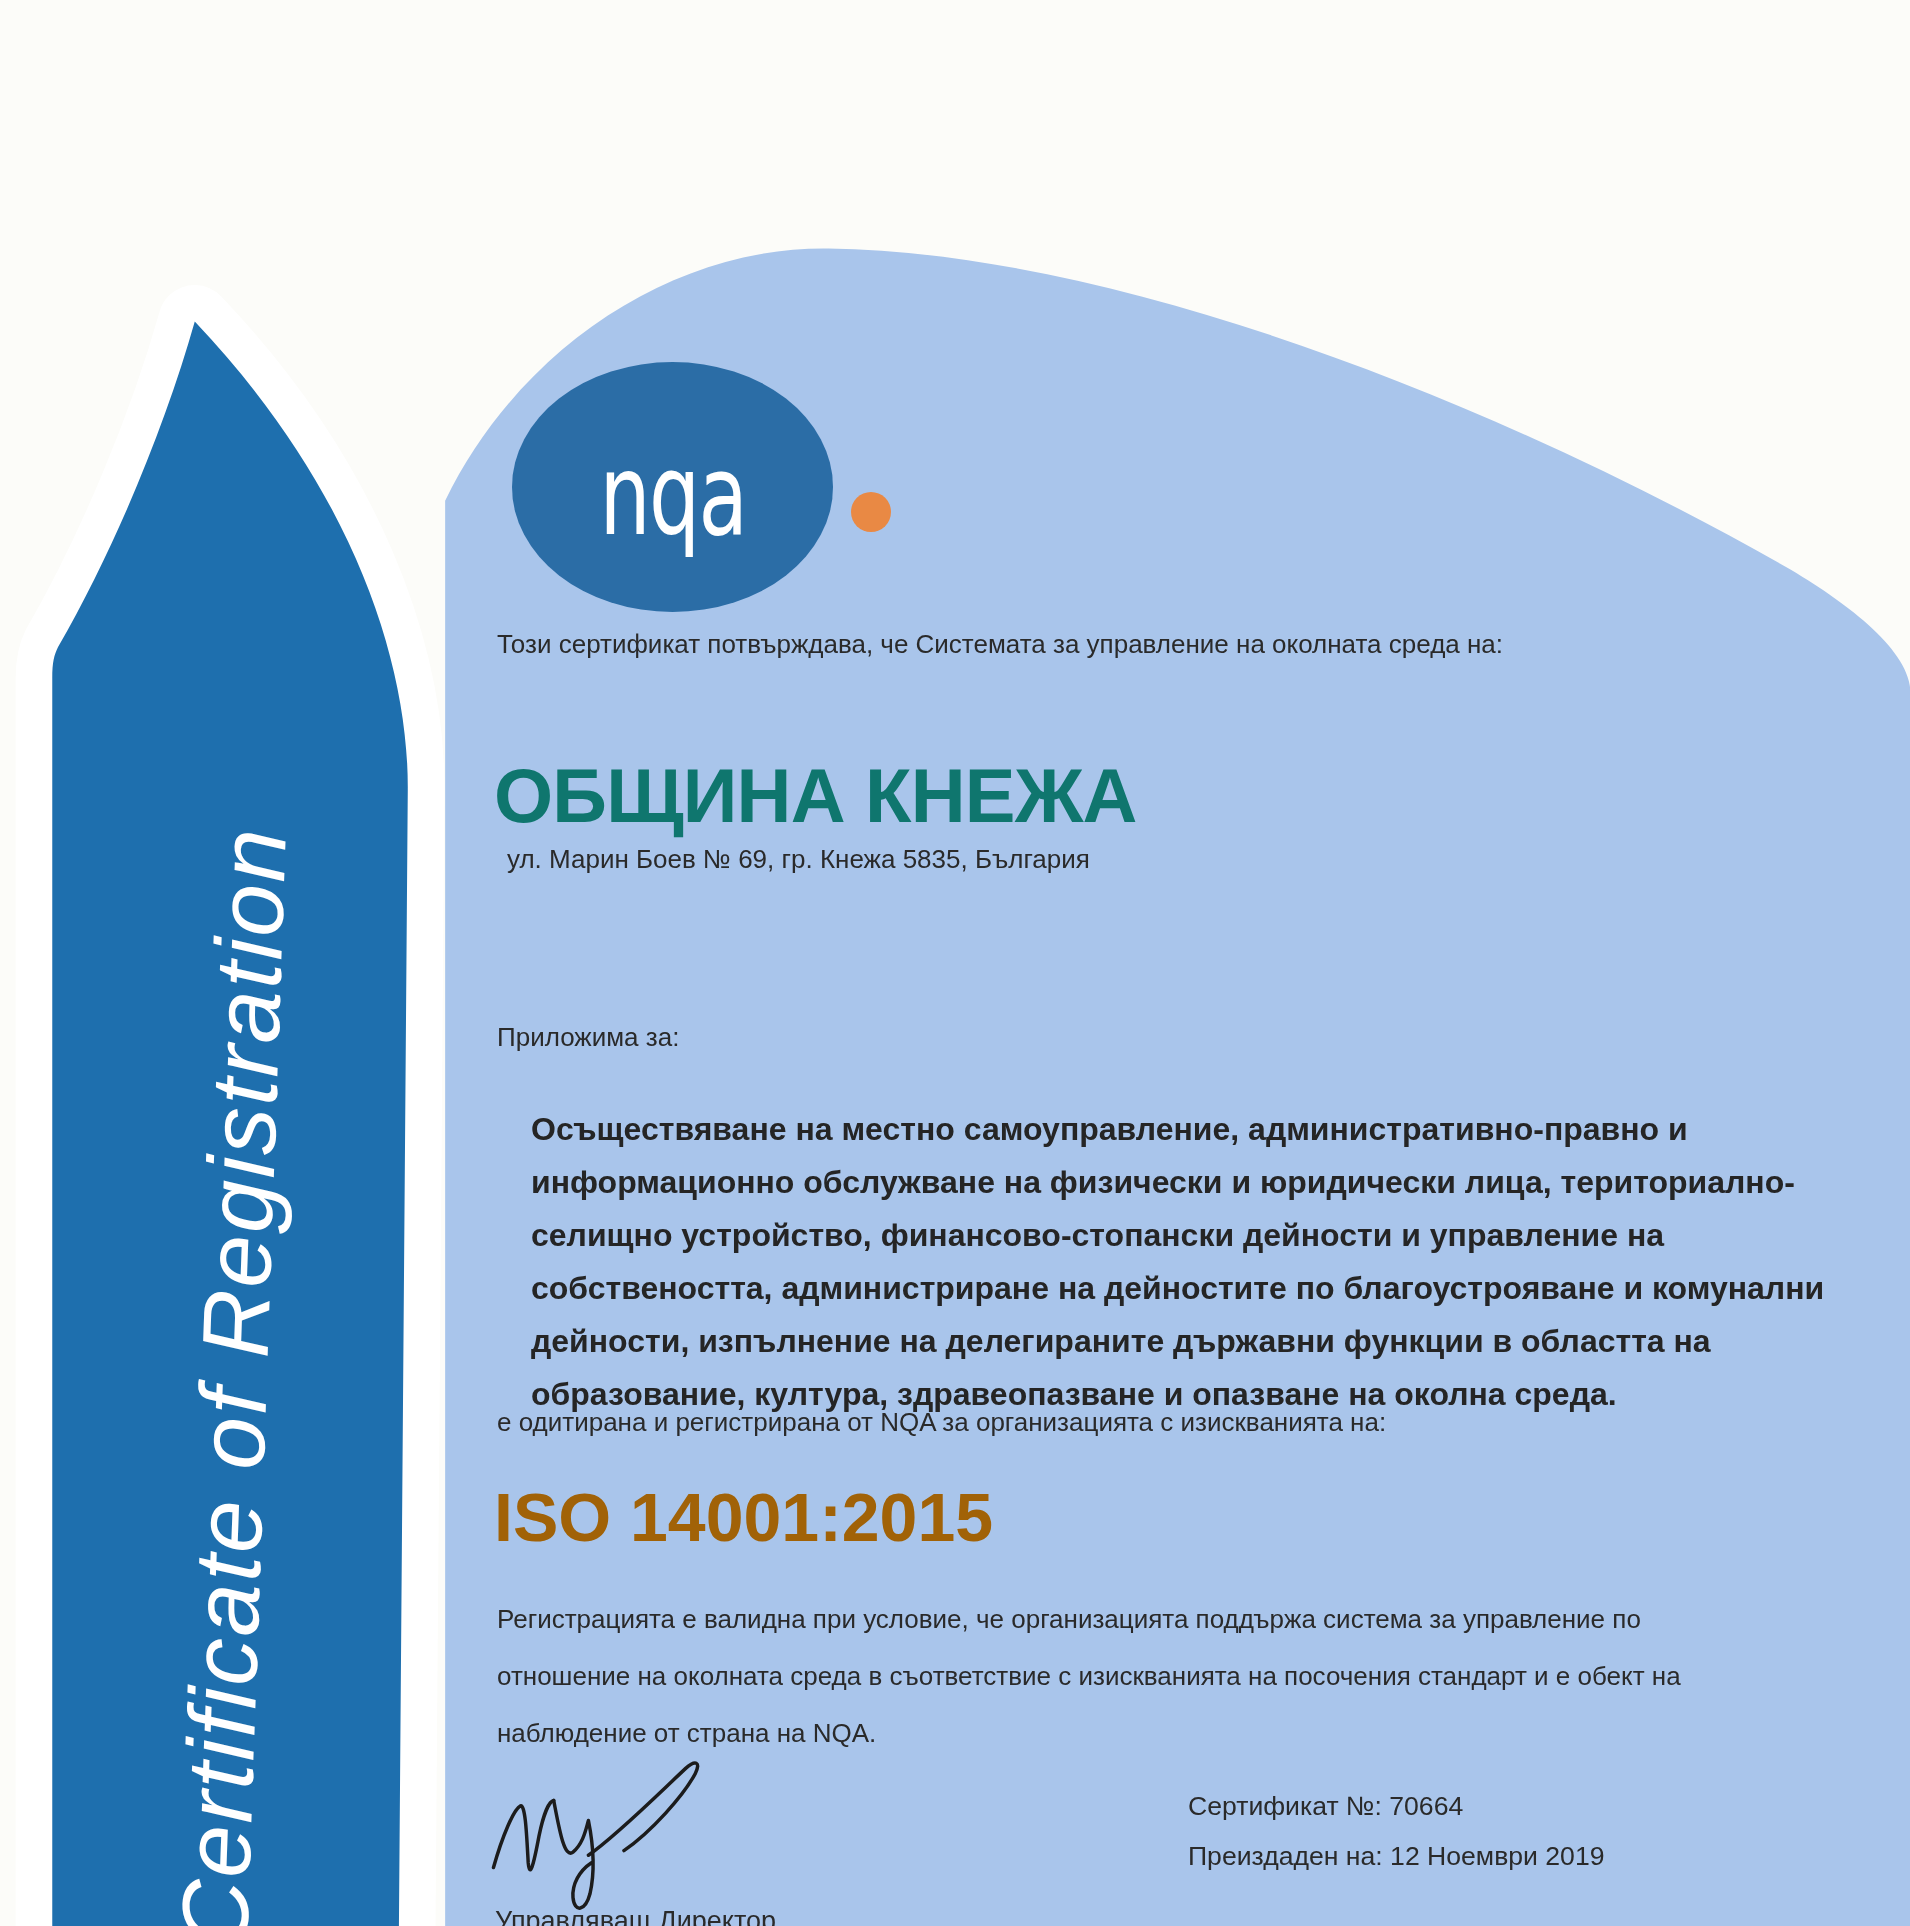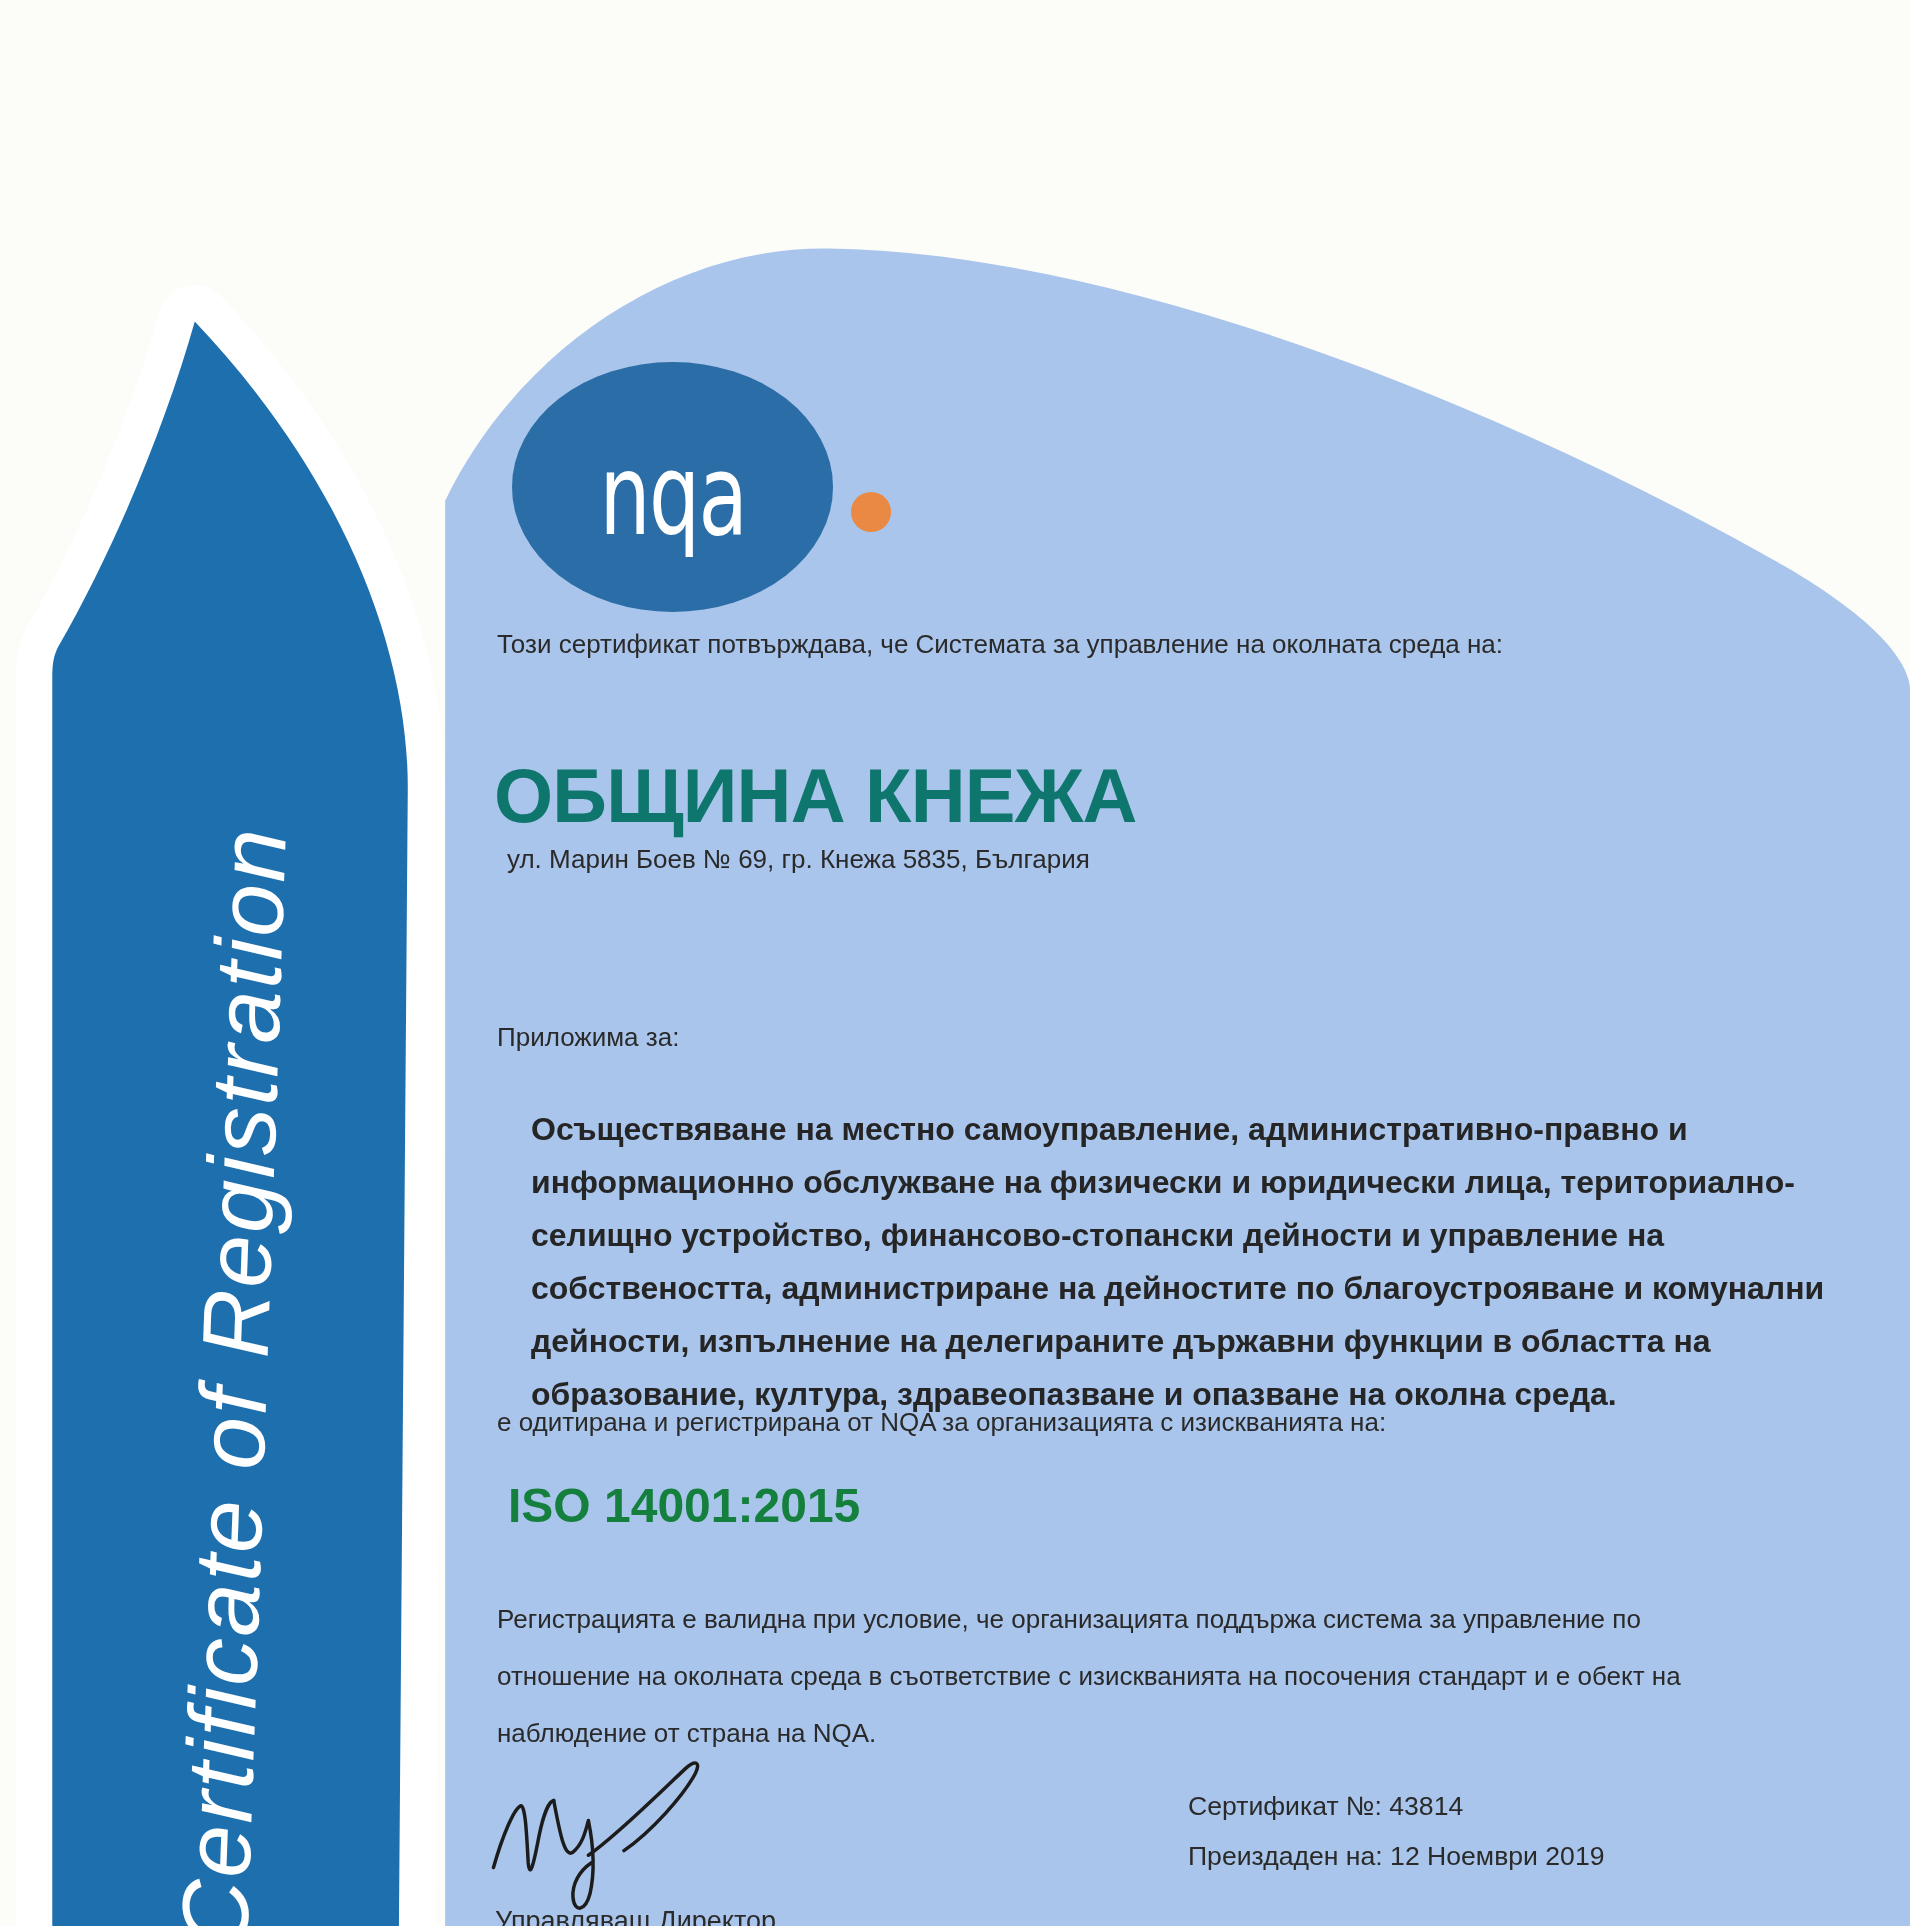--- a/index.html
+++ b/index.html
@@ -15,21 +15,21 @@
              transform:scaleX(.72);letter-spacing:-2.3px;margin-top:15.4px;}
   .logo-dot{position:absolute;left:851px;top:492px;width:40px;height:40px;border-radius:50%;
             background:#e98944;}
 
   .intro{left:497px;top:628px;width:1310px;font-size:26px;line-height:33px;}
   .orgname{left:494px;top:752px;font-size:76px;font-weight:bold;letter-spacing:-0.8px;color:#0f766e;}
   .address{left:507px;top:844px;font-size:26px;}
   .applicable{left:497px;top:1022px;font-size:26px;}
   .scope{left:497px;top:1103px;width:1306px;font-size:32px;font-weight:bold;line-height:53px;color:#252525;margin-left:34px;}
   .audited{left:497px;top:1407px;font-size:26px;}
-  .standard{left:508px;top:1478px;font-size:48px;font-weight:bold;color:#15803d;}
+  .standard{left:494px;top:1478px;font-size:68px;font-weight:bold;color:#a16207;}
   .validity{left:497px;top:1591px;width:1279px;font-size:26px;line-height:57px;}
   .sig-title{left:495px;top:1906px;font-size:27px;}
   .details{left:1188px;top:1781px;font-size:26.6px;line-height:50px;}
   .details div{white-space:nowrap;}
   .signature{position:absolute;left:485px;top:1751px;width:247px;height:166px;}
 </style>
 </head>
 <body>
 
 <div class="page">
@@ -99,19 +99,19 @@
   <svg class="signature" viewBox="0 0 640 430">
     <g fill="none" stroke="#1c1c1c" stroke-width="9" stroke-linecap="round" stroke-linejoin="round">
       <path d="M 22 302 C 45 220, 75 150, 92 142 C 105 138, 108 220, 112 290 C 116 330, 125 300, 140 220 C 150 170, 165 130, 178 128"></path>
       <path d="M 178 128 C 192 200, 205 280, 228 262 C 255 240, 262 200, 268 180 C 278 230, 288 300, 272 370 C 260 415, 232 420, 228 380 C 225 345, 245 310, 275 290"></path>
       <path d="M 268 270 C 340 220, 440 120, 520 45 C 545 22, 560 28, 545 58 C 515 115, 430 210, 360 258"></path>
     </g>
   </svg>
   <div class="abs sig-title">Управляващ Директор</div>
 
   <div class="abs details">
-    <div>Сертификат №: 43814</div>
+    <div>Сертификат №: 70664</div>
     <div>Преиздаден на: 12 Ноември 2019</div>
 
   </div>
 
 </div>
 
 
 </body></html>

